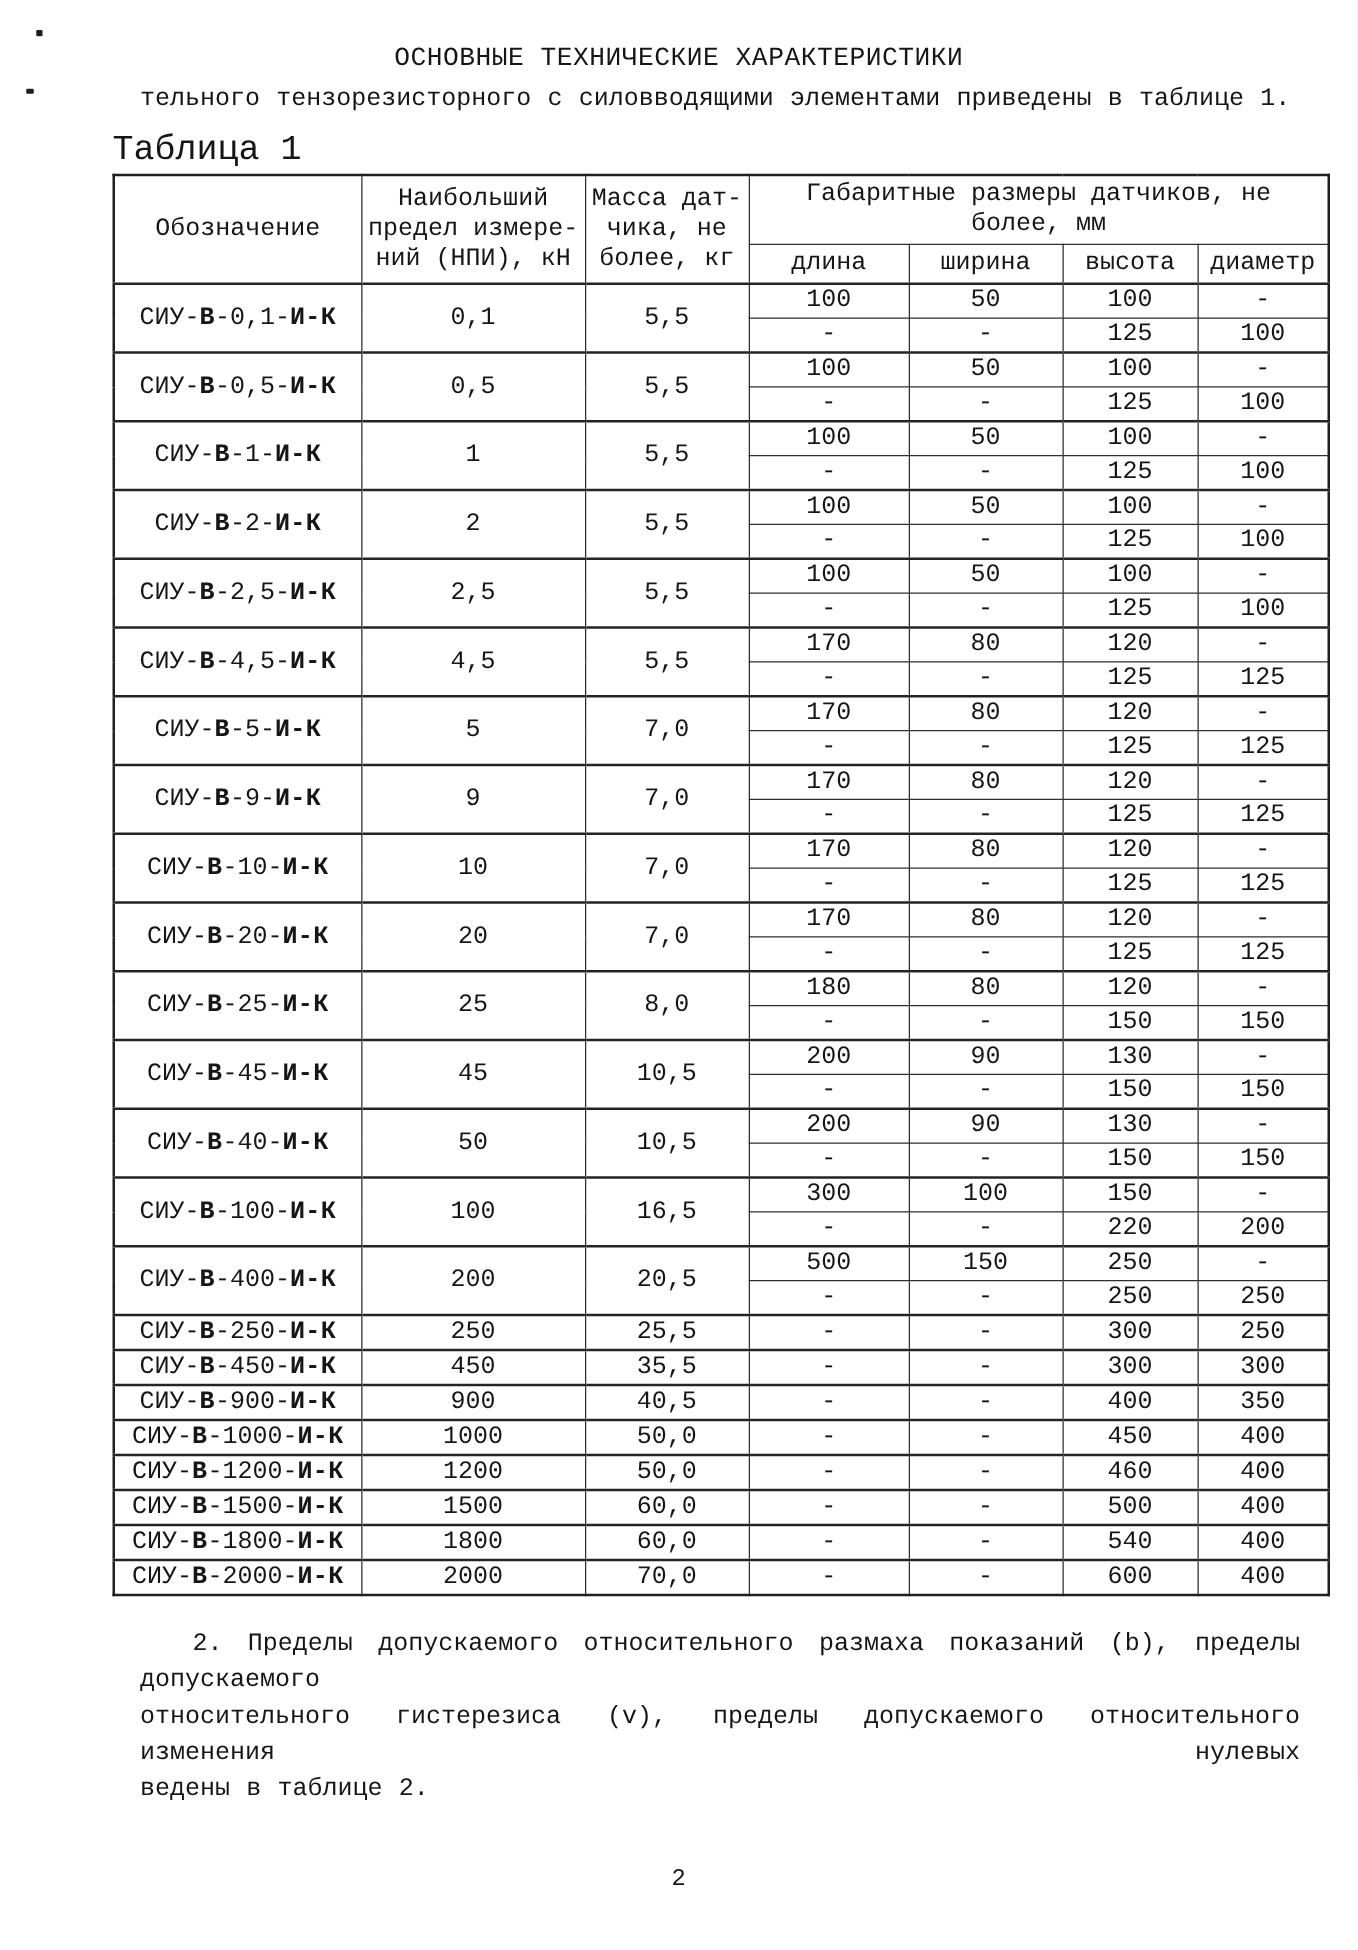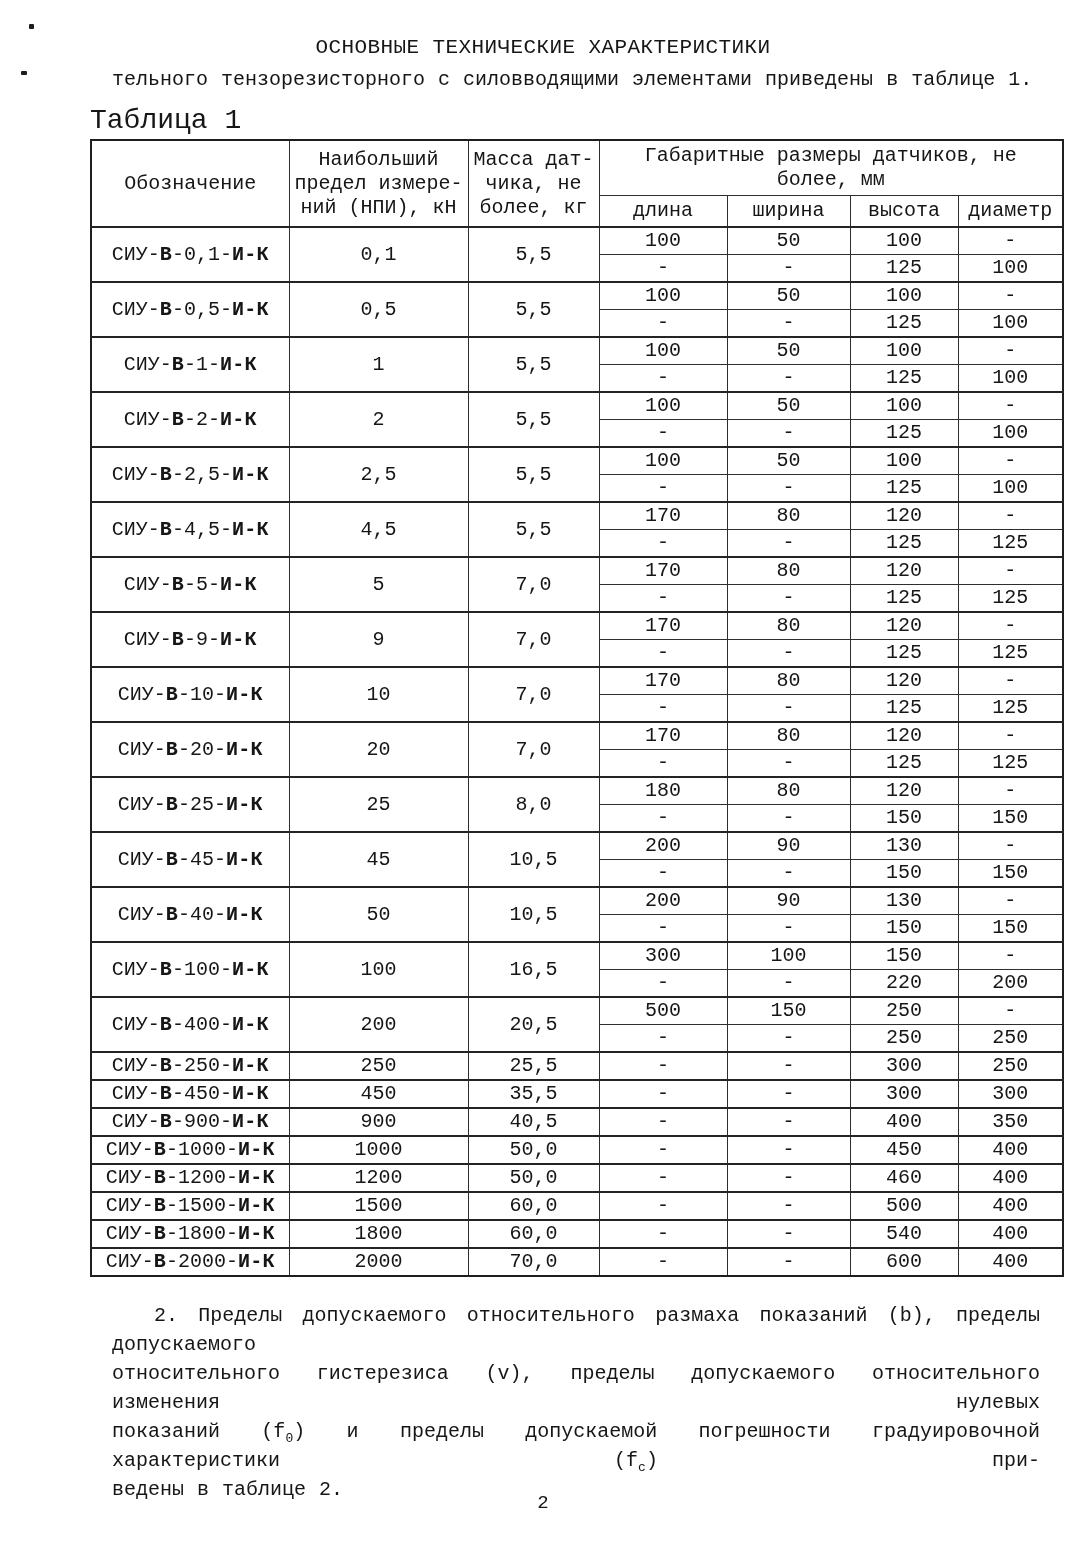--- a/index.html
+++ b/index.html
@@ -421,18 +421,17 @@
           <td>-</td>
           <td>600</td>
           <td>400</td>
         </tr>
       </tbody>
   </table>
 
   <div class="para para2">
       <div class="jline indent">2. Пределы допускаемого относительного размаха показаний (b), пределы допускаемого</div>
       <div class="jline">относительного гистерезиса (v), пределы допускаемого относительного изменения нулевых</div>
-      <div class="jline">показаний (f<sub>0</sub>) и пределы допускаемой погрешности градуировочной характеристики (f<sub>c</sub>) при-</div>
       <div class="jline last">ведены в таблице 2.</div>
     </div>
 
   <div class="pagenum">2</div>
 </div>
 
 </body></html>

